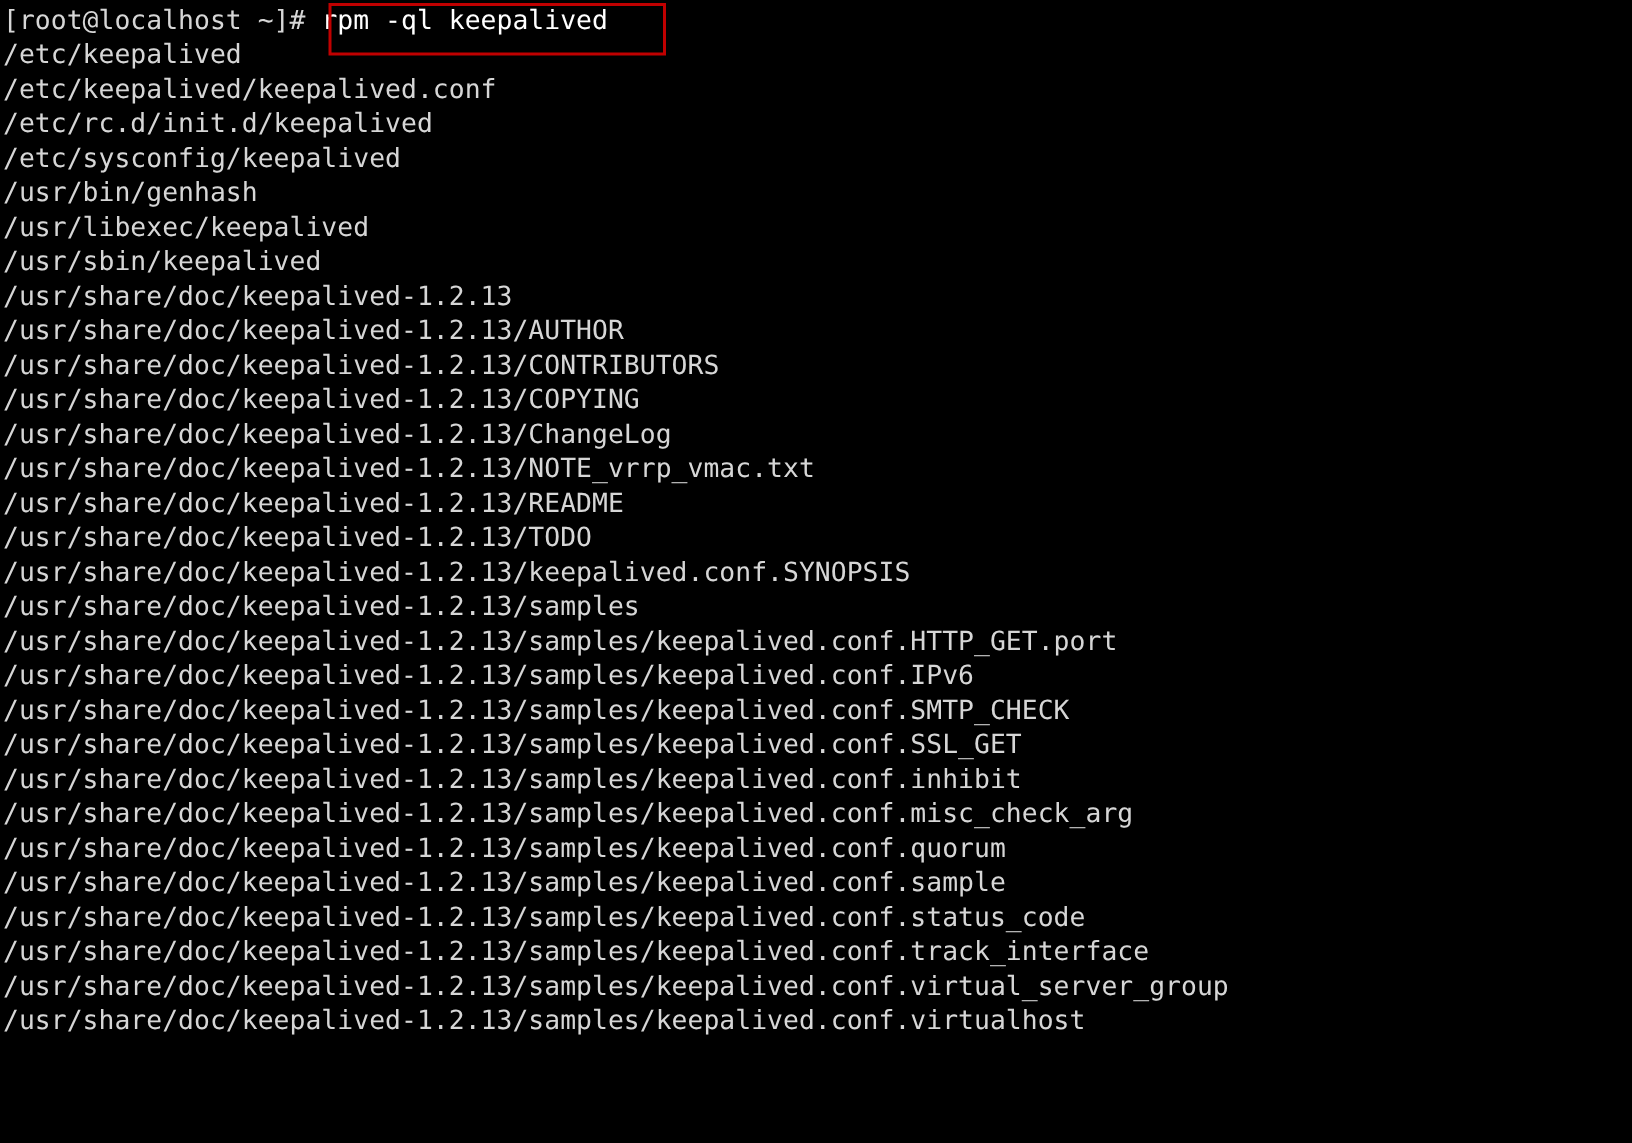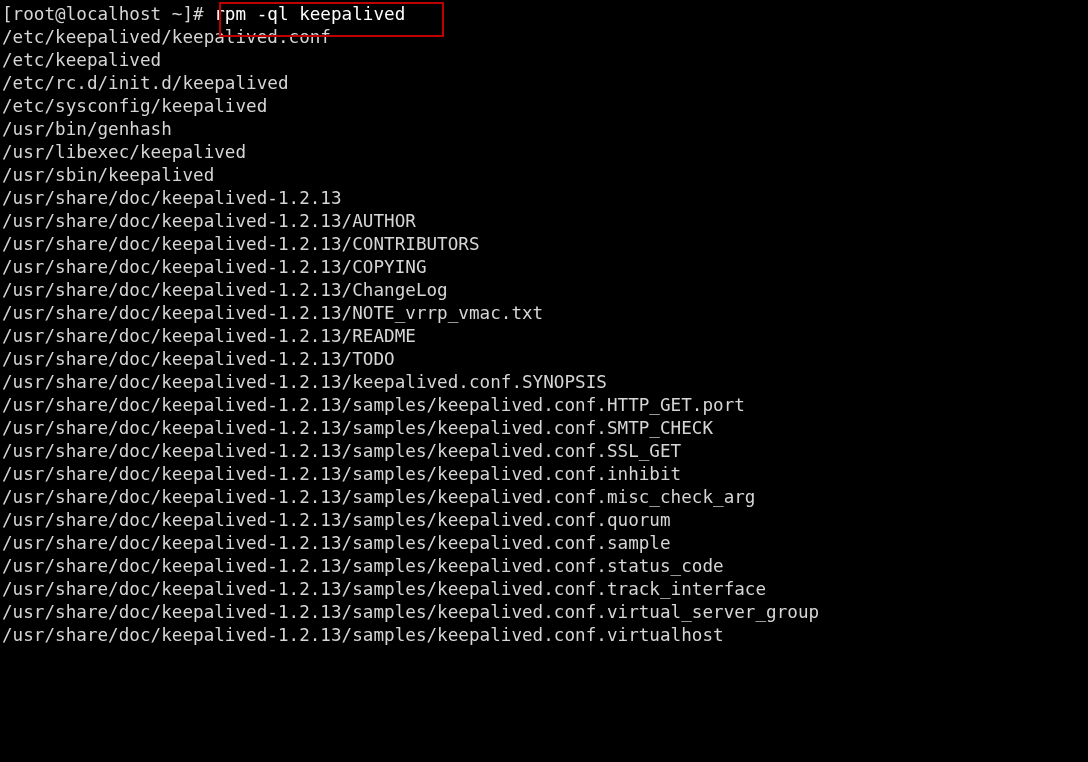--- a/index.html
+++ b/index.html
@@ -61,37 +61,39 @@
 </style>
 </head>
 <body>
 
 <div id="terminal">
   <div class="screen">
 
     <div class="line prompt-line"><span class="prompt-user">[root@localhost ~]# </span><span class="command-text">rpm -ql keepalived</span></div>
 
     <div id="output">
+        <div class="line">/etc/keepalived</div>
         <div class="line">/etc/keepalived/keepalived.conf</div>
-        <div class="line">/etc/keepalived</div>
         <div class="line">/etc/rc.d/init.d/keepalived</div>
         <div class="line">/etc/sysconfig/keepalived</div>
         <div class="line">/usr/bin/genhash</div>
         <div class="line">/usr/libexec/keepalived</div>
         <div class="line">/usr/sbin/keepalived</div>
         <div class="line">/usr/share/doc/keepalived-1.2.13</div>
         <div class="line">/usr/share/doc/keepalived-1.2.13/AUTHOR</div>
         <div class="line">/usr/share/doc/keepalived-1.2.13/CONTRIBUTORS</div>
         <div class="line">/usr/share/doc/keepalived-1.2.13/COPYING</div>
         <div class="line">/usr/share/doc/keepalived-1.2.13/ChangeLog</div>
         <div class="line">/usr/share/doc/keepalived-1.2.13/NOTE_vrrp_vmac.txt</div>
         <div class="line">/usr/share/doc/keepalived-1.2.13/README</div>
         <div class="line">/usr/share/doc/keepalived-1.2.13/TODO</div>
         <div class="line">/usr/share/doc/keepalived-1.2.13/keepalived.conf.SYNOPSIS</div>
+        <div class="line">/usr/share/doc/keepalived-1.2.13/samples</div>
         <div class="line">/usr/share/doc/keepalived-1.2.13/samples/keepalived.conf.HTTP_GET.port</div>
+        <div class="line">/usr/share/doc/keepalived-1.2.13/samples/keepalived.conf.IPv6</div>
         <div class="line">/usr/share/doc/keepalived-1.2.13/samples/keepalived.conf.SMTP_CHECK</div>
         <div class="line">/usr/share/doc/keepalived-1.2.13/samples/keepalived.conf.SSL_GET</div>
         <div class="line">/usr/share/doc/keepalived-1.2.13/samples/keepalived.conf.inhibit</div>
         <div class="line">/usr/share/doc/keepalived-1.2.13/samples/keepalived.conf.misc_check_arg</div>
         <div class="line">/usr/share/doc/keepalived-1.2.13/samples/keepalived.conf.quorum</div>
         <div class="line">/usr/share/doc/keepalived-1.2.13/samples/keepalived.conf.sample</div>
         <div class="line">/usr/share/doc/keepalived-1.2.13/samples/keepalived.conf.status_code</div>
         <div class="line">/usr/share/doc/keepalived-1.2.13/samples/keepalived.conf.track_interface</div>
         <div class="line">/usr/share/doc/keepalived-1.2.13/samples/keepalived.conf.virtual_server_group</div>
         <div class="line">/usr/share/doc/keepalived-1.2.13/samples/keepalived.conf.virtualhost</div>

